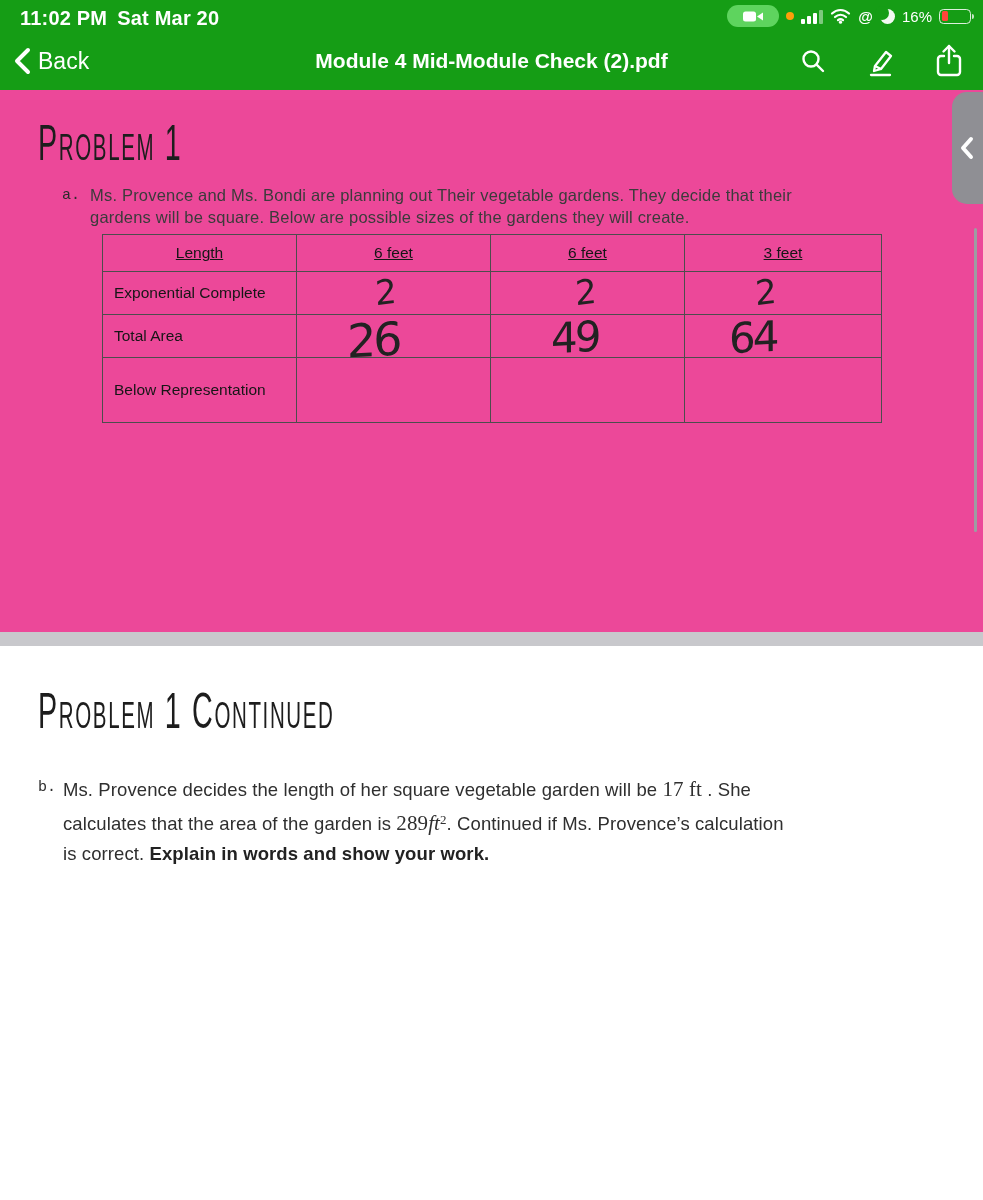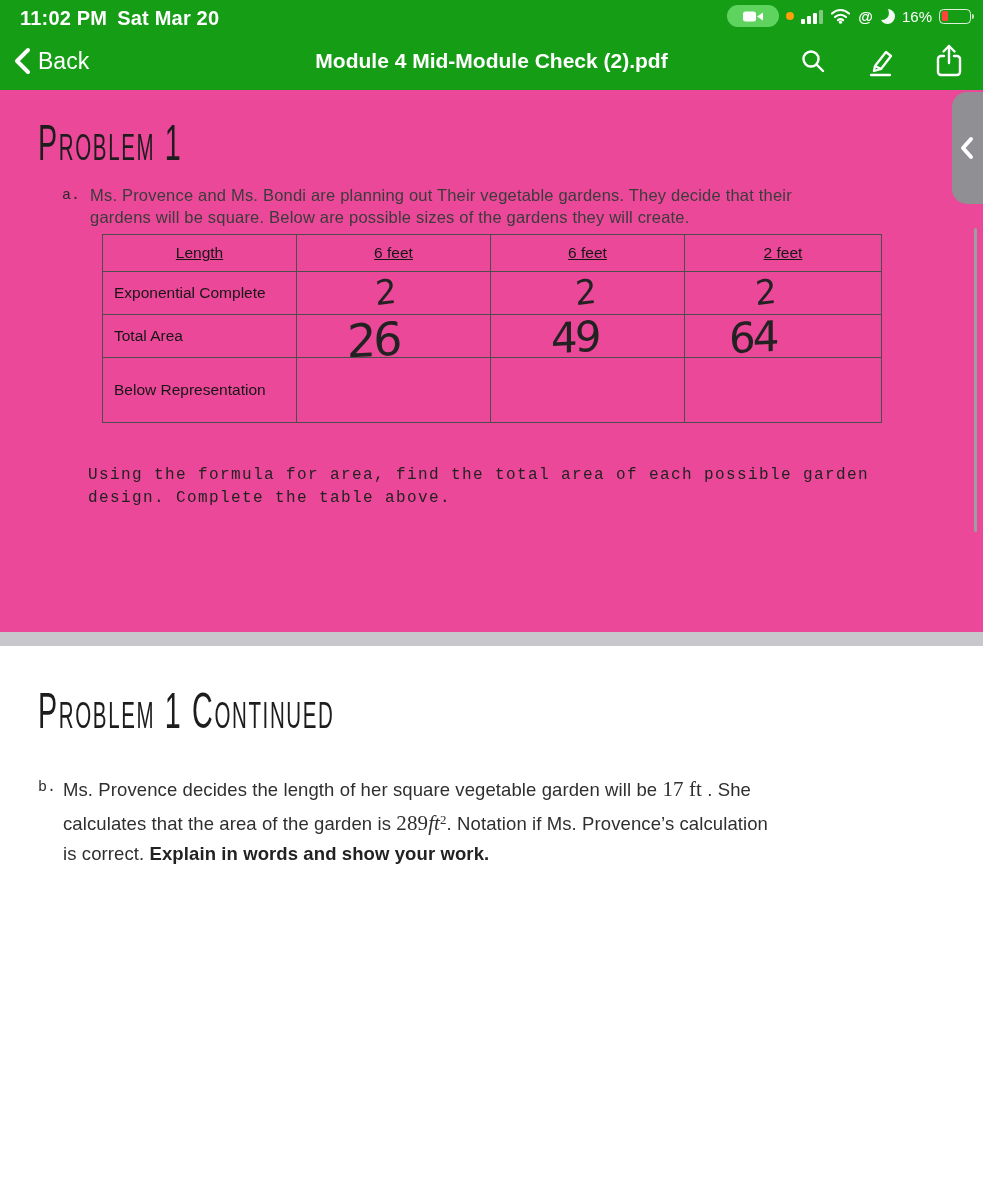--- a/index.html
+++ b/index.html
@@ -215,21 +215,21 @@
       <div class="tcell head">
           <span>Length</span>
         </div>
       <div class="tcell head">
           <span>6 feet</span>
         </div>
       <div class="tcell head">
           <span>6 feet</span>
         </div>
       <div class="tcell head">
-          <span>2 feet</span>
+          <span>3 feet</span>
         </div>
 
       <div class="tcell rowlabel">
           <span>Exponential Complete</span>
         </div>
       <div class="tcell">
           <span id="ink-e1" class="ink ink-exp">2</span>
         </div>
       <div class="tcell">
           <span id="ink-e2" class="ink ink-exp">2</span>
@@ -252,36 +252,32 @@
         </div>
 
       <div class="tcell rowlabel lastrow">
           <span>Below Representation</span>
         </div>
       <div class="tcell lastrow"></div>
       <div class="tcell lastrow"></div>
       <div class="tcell lastrow"></div>
     </div>
 
-    <div class="instruction">
-      <div>Using the formula for area, find the total area of each possible garden</div>
-      <div>design. Complete the table above.</div>
-    </div>
   </div>
 
   <div id="page-divider"></div>
   <div class="stray-marks">..</div>
 
   <div id="page2">
     <div id="p2-heading" class="worksheet-heading">Problem 1 Continued</div>
 
     <div id="partb-label" class="part-label">b.</div>
     <div class="para-b">
       <div><span>Ms. Provence decides the length of her square vegetable garden will be </span><span class="math-serif">17 ft</span><span> .  She</span></div>
-      <div><span>calculates that the area of the garden is </span><span class="math-serif"><span>289</span><span class="it">ft</span><sup>2</sup></span><span>.  Notation if Ms. Provence’s calculation</span></div>
+      <div><span>calculates that the area of the garden is </span><span class="math-serif"><span>289</span><span class="it">ft</span><sup>2</sup></span><span>.  Continued if Ms. Provence’s calculation</span></div>
       <div><span>is correct.  </span><span class="bold-run">Explain in words and show your work.</span></div>
     </div>
   </div>
 
   <div id="drawer-tab">
     <svg width="16" height="24" viewBox="0 0 16 24">
       <polyline points="12,3 4,12 12,21" fill="none" stroke="#fff" stroke-width="4" stroke-linecap="round" stroke-linejoin="round"></polyline>
     </svg>
   </div>
   <div id="scrollbar"></div>

